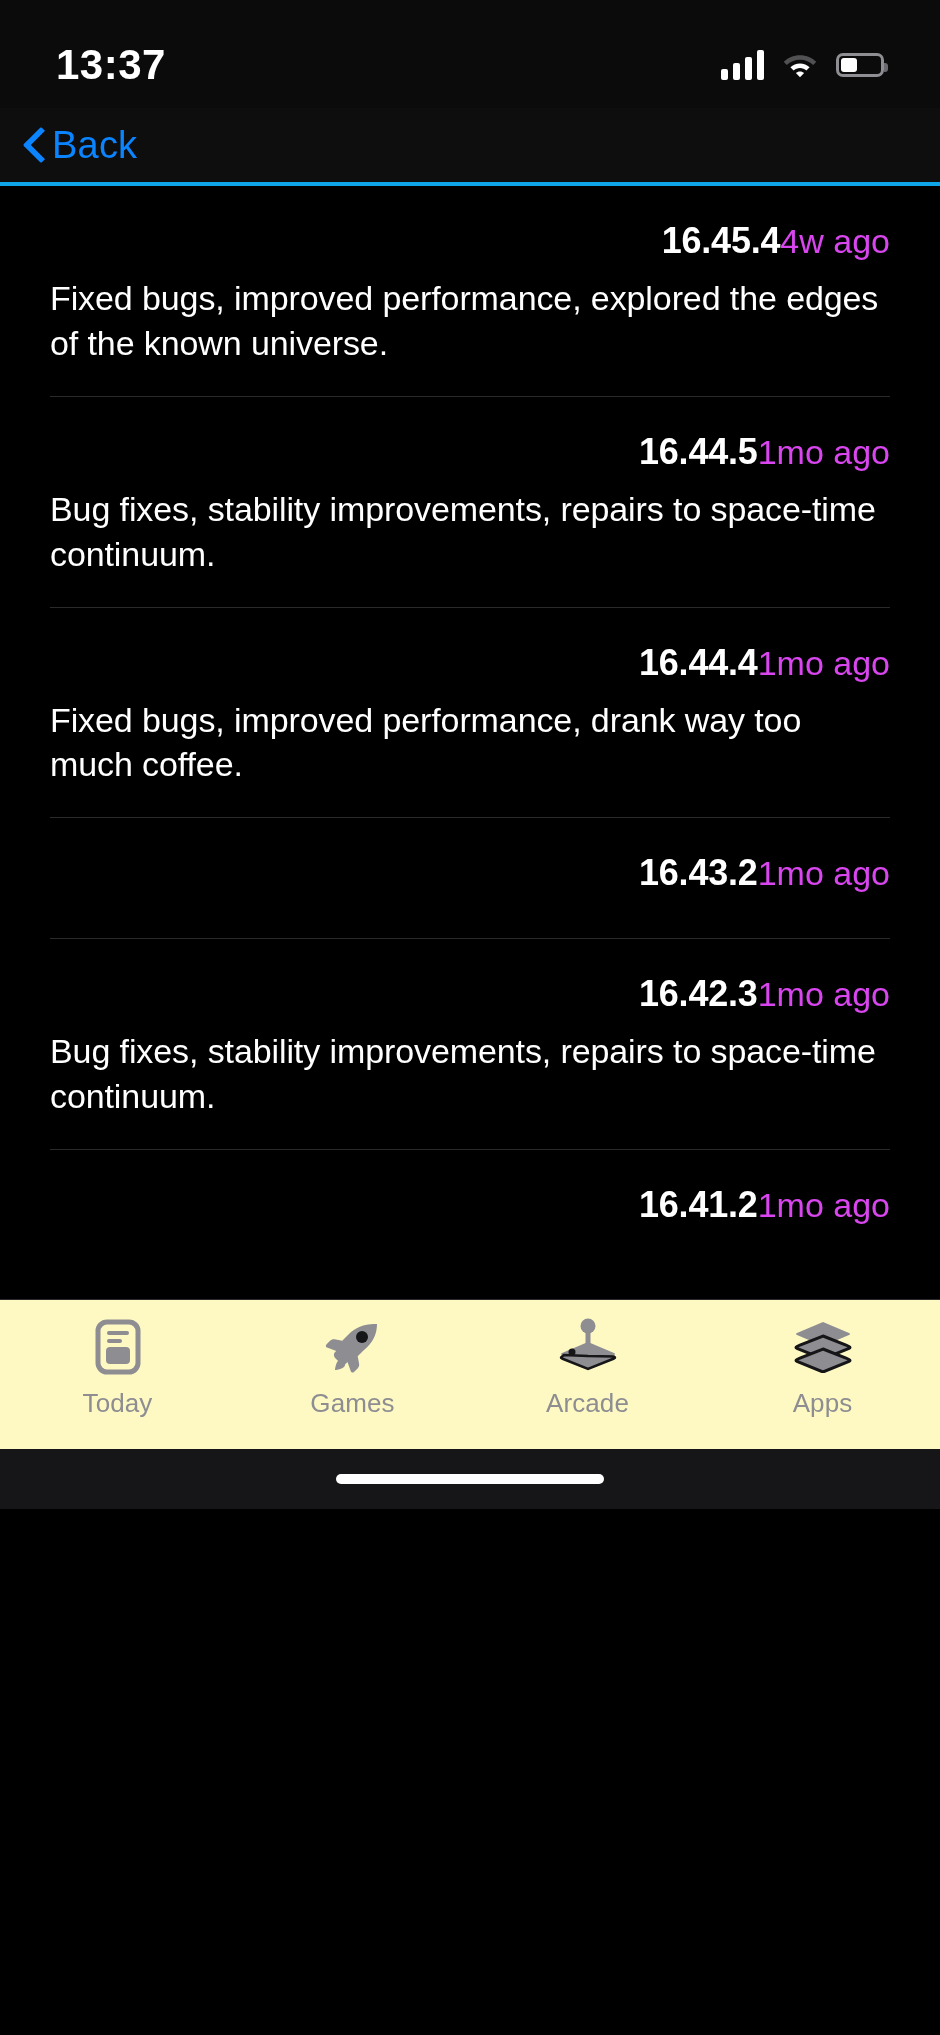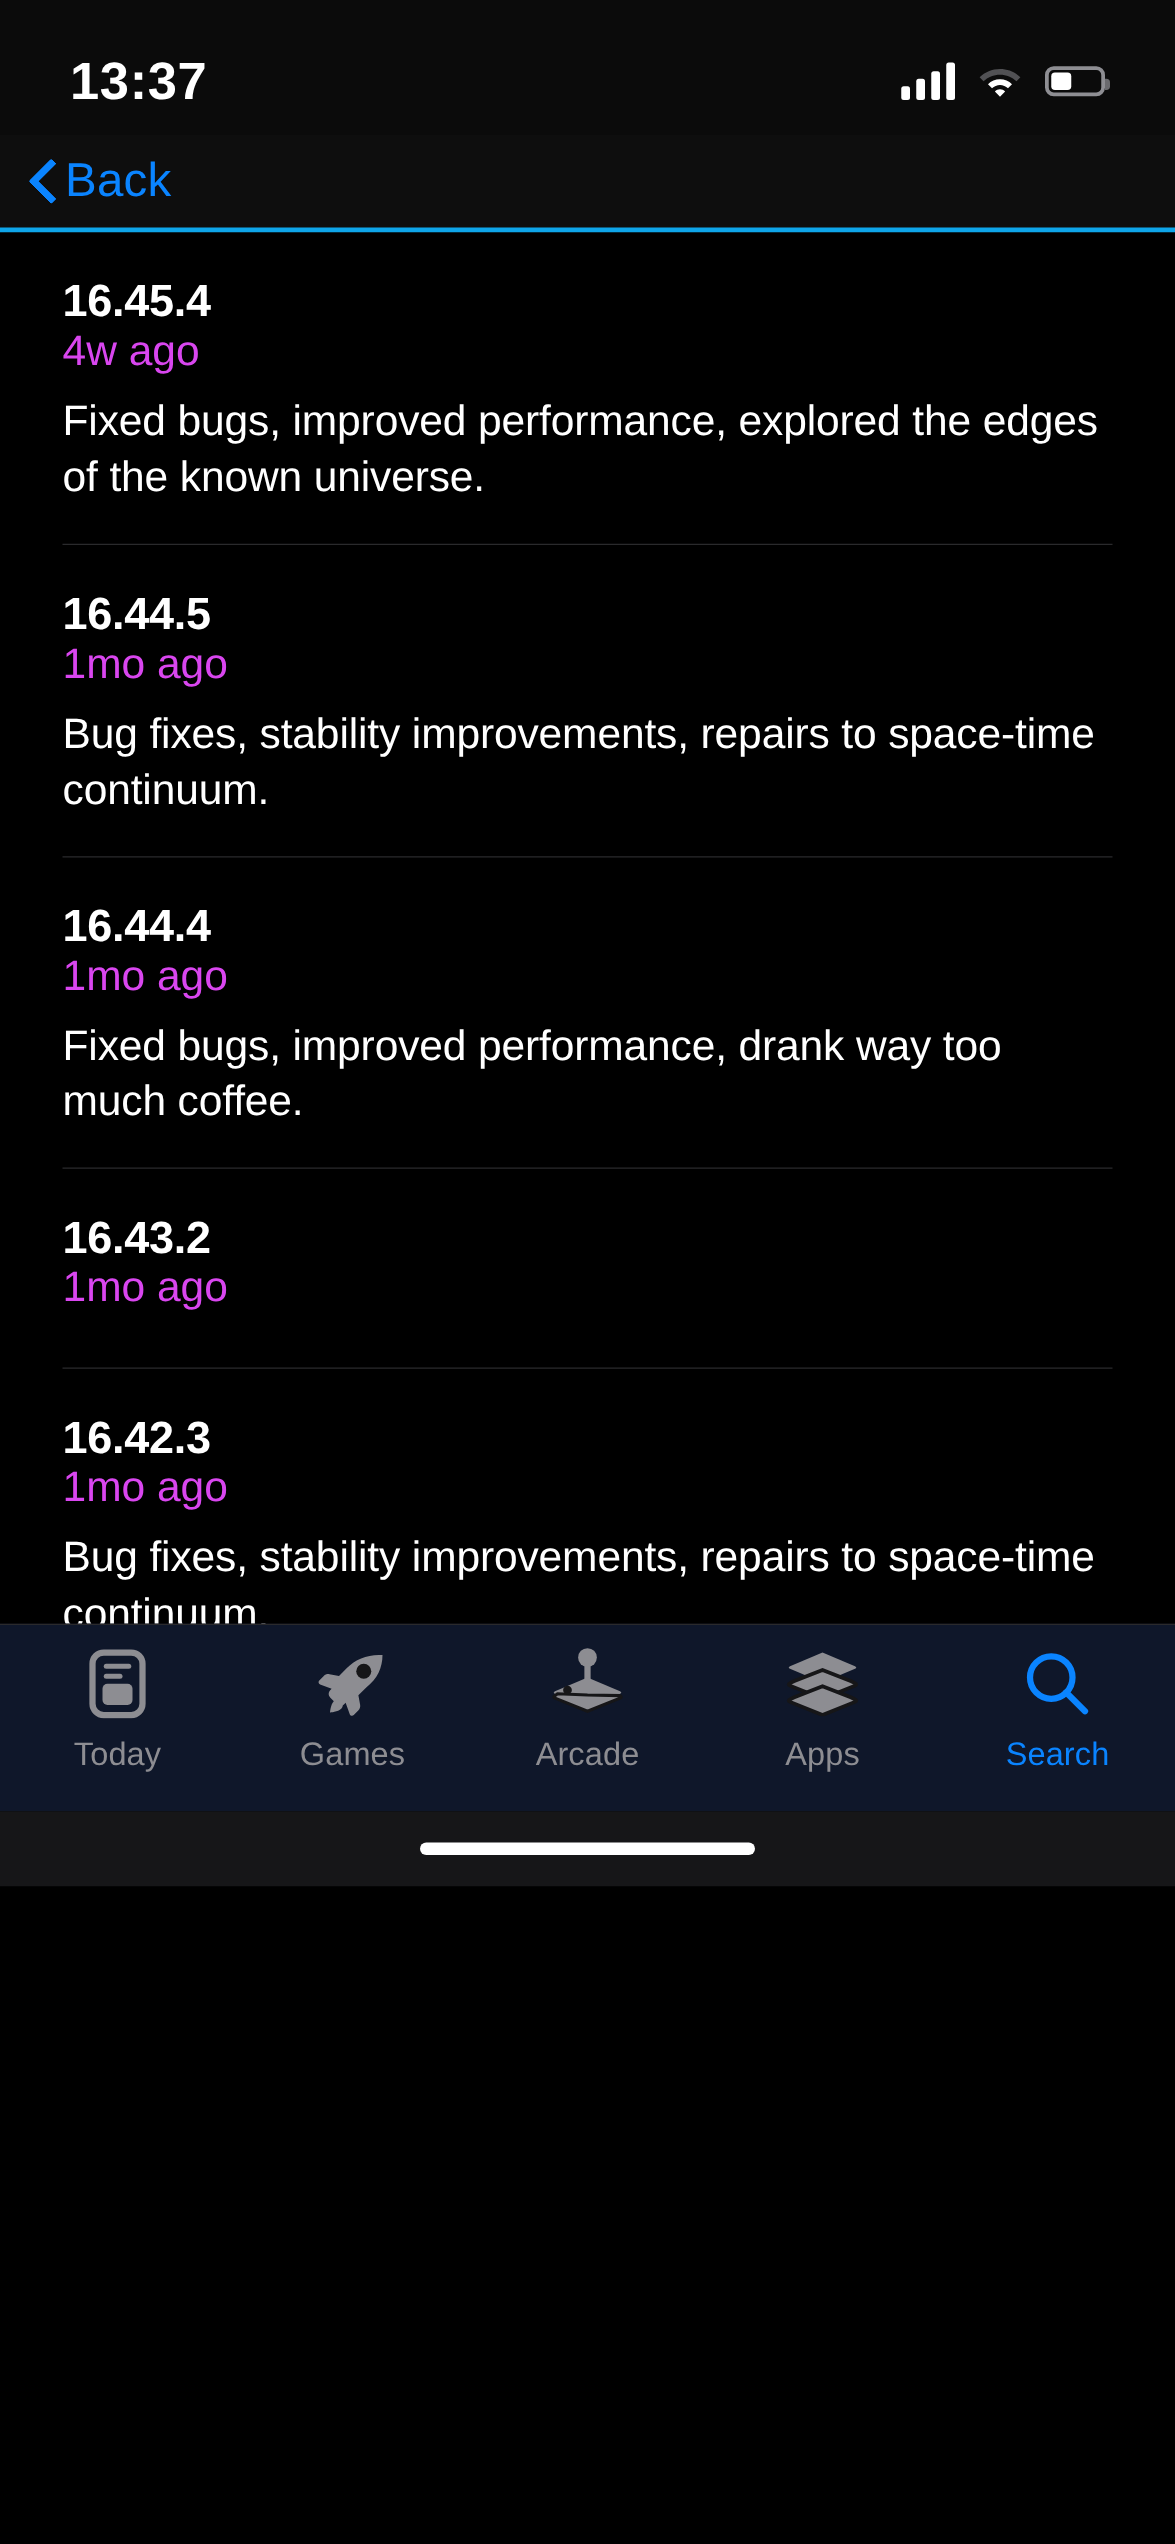--- a/index.html
+++ b/index.html
@@ -102,23 +102,22 @@
   }
   .version-row {
     padding:34px 50px 0 50px;
   }
   .version-inner {
     padding-bottom:30px;
     border-bottom:1px solid #2a2a2c;
   }
   .version-row:last-child .version-inner { border-bottom:none; }
   .version-head {
-    display:flex; align-items:baseline; justify-content:center;
+    display:flex; align-items:baseline; justify-content:flex-end;
     margin-bottom:14px;
-    flex-direction:column;
   }
   .version-number {
     color:#ffffff;
     font-size:36px;
     font-weight:bold;
     letter-spacing:-0.2px;
   }
   .version-age {
     color:#d946ef;
     font-size:34px;
@@ -128,21 +127,21 @@
     font-size:34px;
     line-height:1.32;
     letter-spacing:-0.1px;
     max-width:845px;
   }
 
   
   .tab-bar {
     flex:0 0 auto;
     height:150px;
-    background:#0f172a;
+    background:#fef9c3;
     border-top:1px solid #2a2a2c;
     display:flex; align-items:flex-start; justify-content:space-around;
     padding-top:16px;
   }
   .tab-item {
     width:188px;
     display:flex; flex-direction:column; align-items:center; gap:10px;
     cursor:pointer;
   }
   .tab-icon { height:62px; display:flex; align-items:center; justify-content:center; }
@@ -305,29 +304,20 @@
       <span class="tab-icon">
         <svg width="58" height="52" viewBox="0 0 58 52">
           <path d="M29 1 L55 12 Q57 13 55 14 L29 25 Q29 25 29 25 L3 14 Q1 13 3 12 Z" fill="#8d8d92"></path>
           <path d="M29 15 L52 24 L55 25.5 Q57 26.5 55 27.5 L29 38 L3 27.5 Q1 26.5 3 25.5 L6 24 Z" fill="#8d8d92" stroke="#161618" stroke-width="3"></path>
           <path d="M29 28 L52 37 L55 38.5 Q57 39.5 55 40.5 L29 51 L3 40.5 Q1 39.5 3 38.5 L6 37 Z" fill="#8d8d92" stroke="#161618" stroke-width="3"></path>
         </svg>
       </span>
       <span class="tab-label">Apps</span>
     </div>
 
-    <div class="tab-item active">
-      <span class="tab-icon">
-        <svg width="56" height="56" viewBox="0 0 56 56">
-          <circle cx="23" cy="23" r="17" fill="none" stroke="#0a84ff" stroke-width="5"></circle>
-          <line x1="35" y1="35" x2="50" y2="50" stroke="#0a84ff" stroke-width="5" stroke-linecap="round"></line>
-        </svg>
-      </span>
-      <span class="tab-label">Search</span>
-    </div>
 
   </div>
 
   <div class="home-bar-wrap">
     <div class="home-bar"></div>
   </div>
 
 </div>
 
 </body></html>

